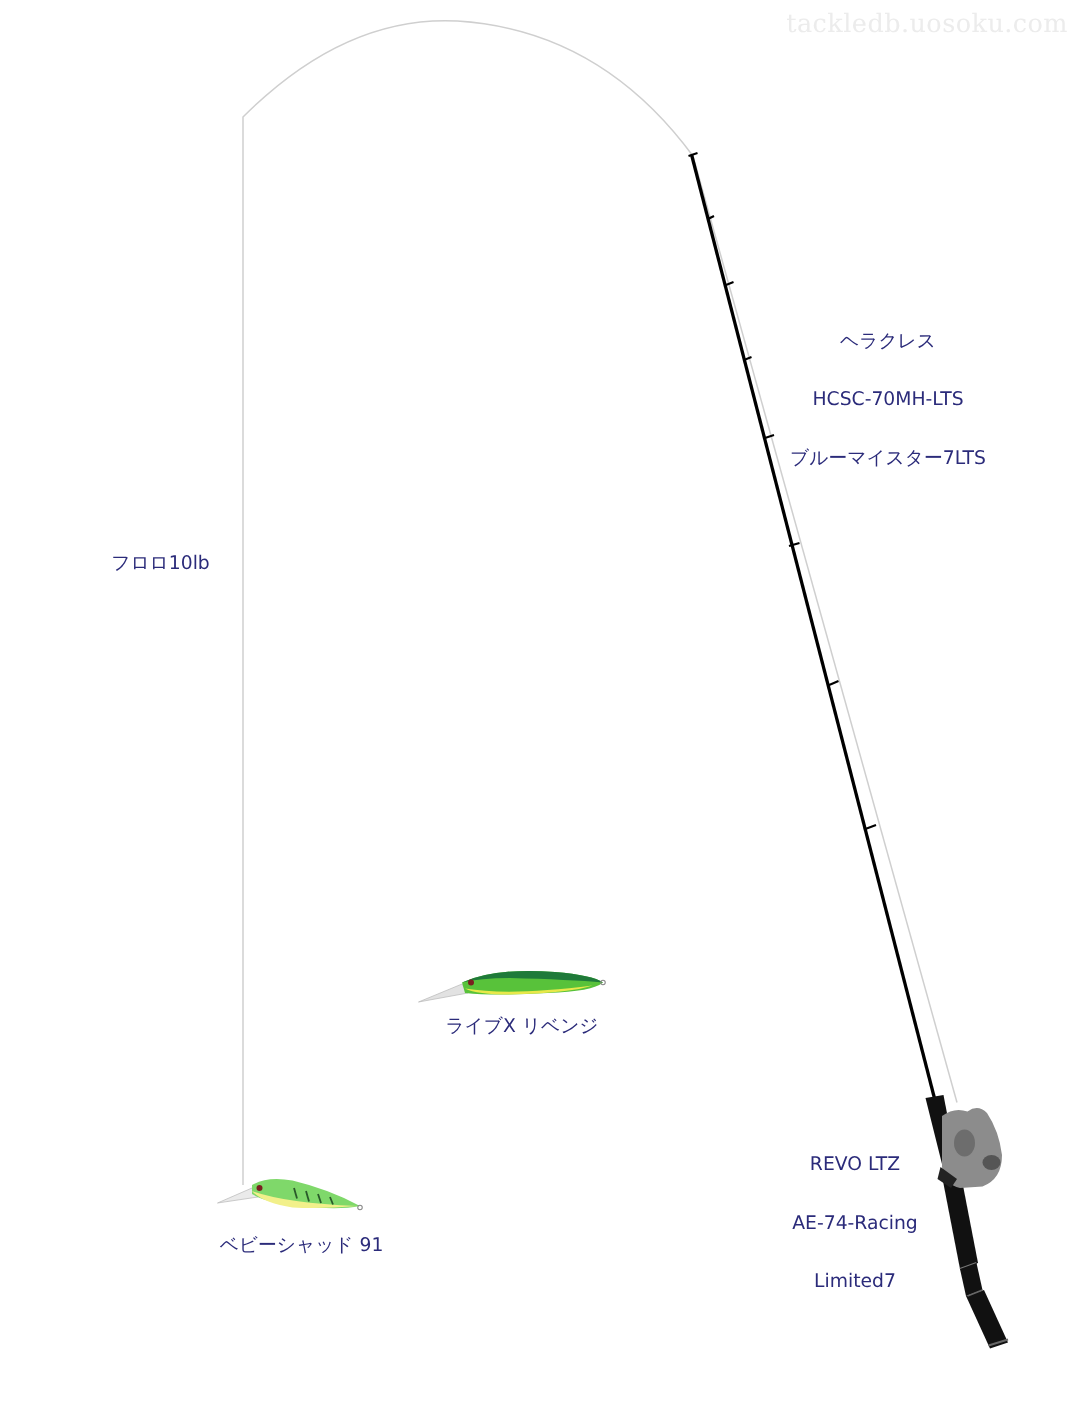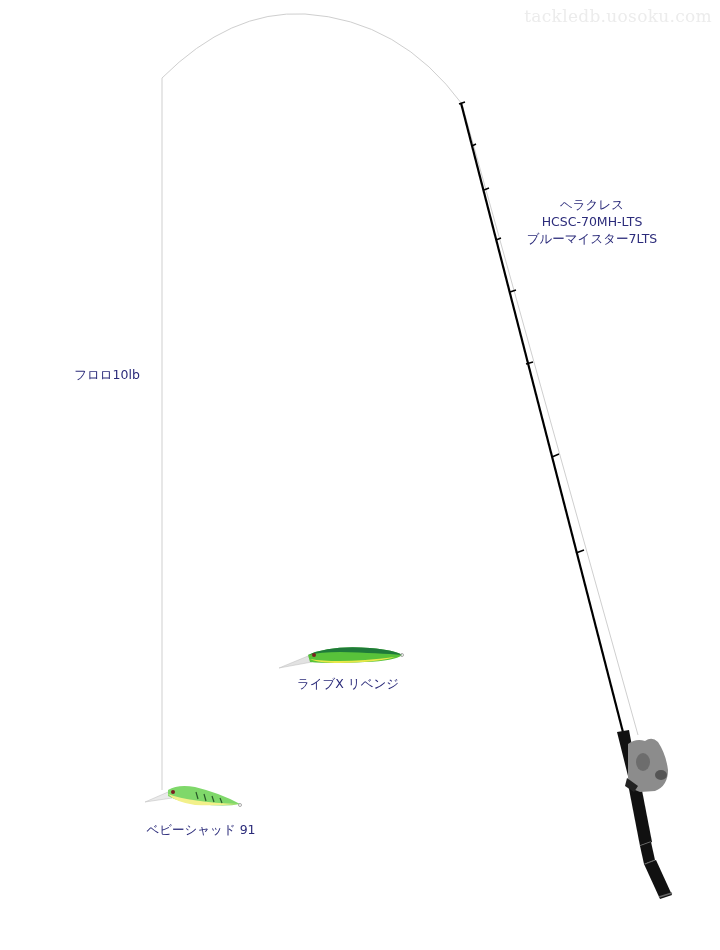--- a/index.html
+++ b/index.html
@@ -1,19 +1,19 @@
 <!DOCTYPE html>
 <html><head>
   <meta charset="utf-8">
   <style>
     html, body { margin: 0; padding: 0; background: #ffffff; }
     body { width: 720px; height: 950px; position: relative; overflow: hidden; font-family: "DejaVu Sans", "Liberation Sans", sans-serif; }
     .canvas { position: absolute; left: 0; top: 0; width: 720px; height: 950px; }
     .label { position: absolute; color: #2b2b7a; font-size: 12.5px; line-height: 17px; text-align: center; white-space: nowrap; }
-    .label div { display: block; }
+    .label div { display: block; margin-top: 22px; }
     .watermark { position: absolute; right: 8px; top: 6px; font-family: "DejaVu Serif", "Liberation Serif", serif; font-size: 17px; color: #ececec; letter-spacing: 0.3px; }
   </style>
 </head>
 <body>
 
 <div class="canvas">
   <svg width="720" height="950" viewBox="0 0 720 950" style="position:absolute;left:0;top:0;">
 
     <g fill="none" stroke="#cfcfcf" stroke-width="1">
       <path d="M162,790 L162,78 Q230,10 305,14 Q400,20 462,104"></path>
@@ -79,15 +79,20 @@
   <div class="label" style="left:512px; top:196px; width:160px;">
     <div>ヘラクレス</div>
     <div>HCSC-70MH-LTS</div>
     <div>ブルーマイスター7LTS</div>
   </div>
 
   <div class="label" style="left:62px; top:366px; width:90px;">フロロ10lb</div>
 
   <div class="label" style="left:278px; top:675px; width:140px;">ライブX リベンジ</div>
 
+  <div class="label" style="left:510px; top:745px; width:120px;">
+    <div>REVO LTZ</div>
+    <div>AE-74-Racing</div>
+    <div>Limited7</div>
+  </div>
 
   <div class="label" style="left:126px; top:821px; width:150px;">ベビーシャッド 91</div>
 </div>
 
 </body></html>

